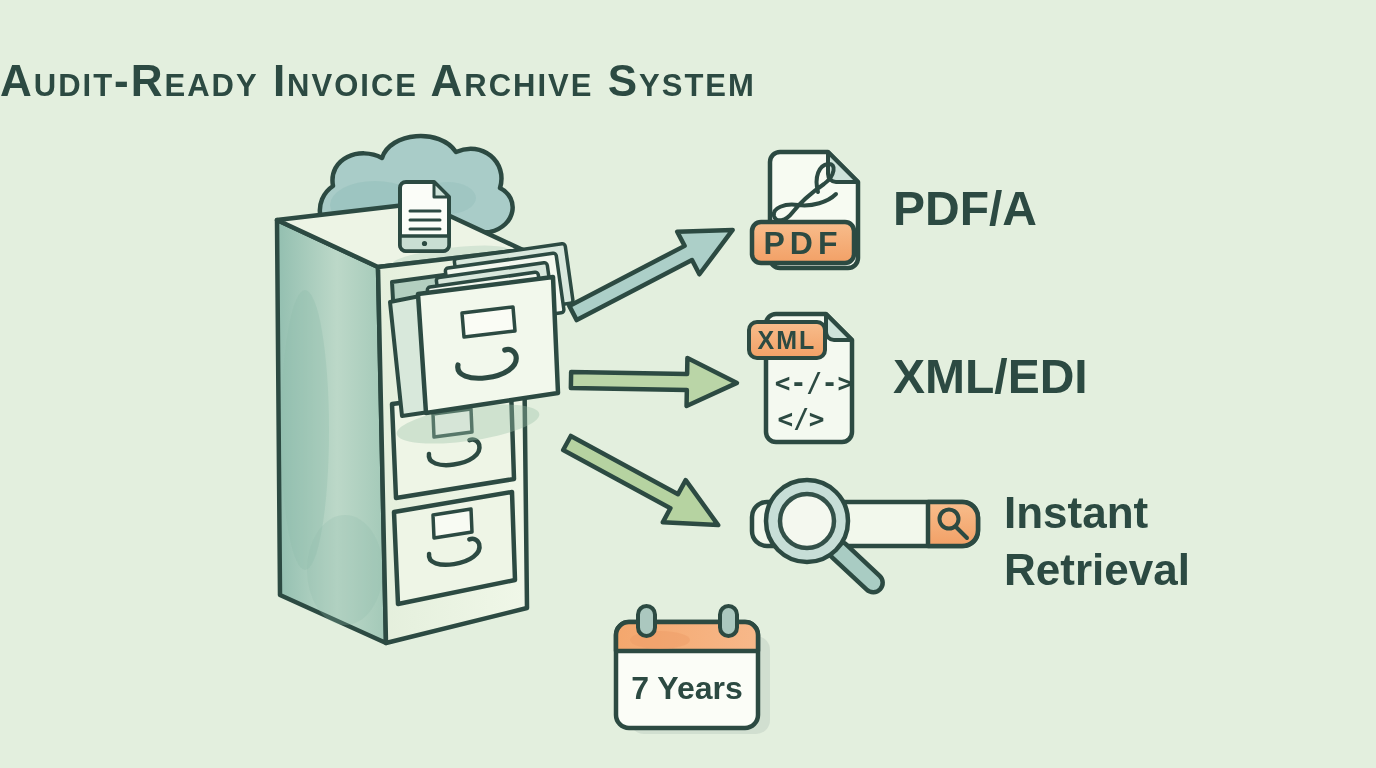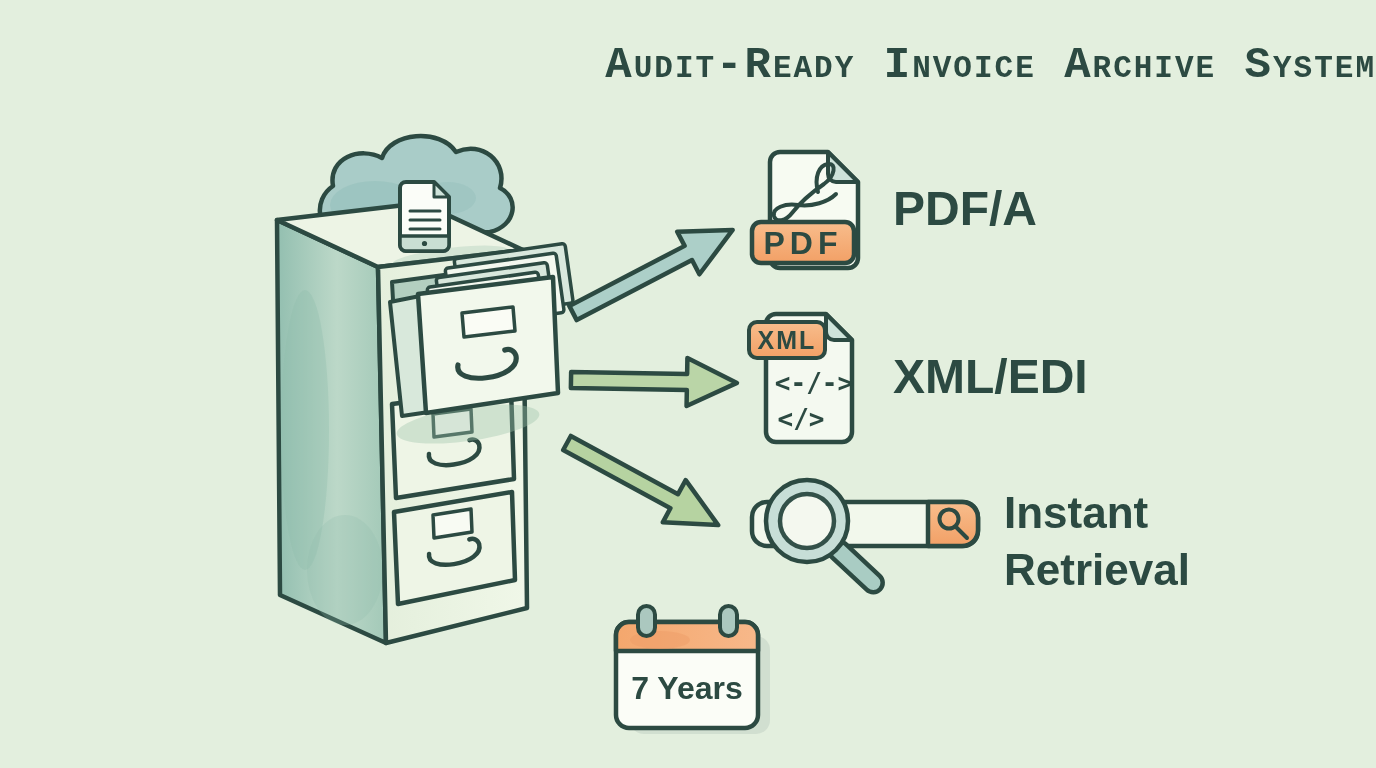--- a/index.html
+++ b/index.html
@@ -13,26 +13,25 @@
   *{margin:0;padding:0;box-sizing:border-box;}
   html,body{width:1376px;height:768px;overflow:hidden;}
   body{
     background:var(--bg);
     font-family:"Liberation Sans","DejaVu Sans",sans-serif;
     color:var(--ink);
     position:relative;
   }
   .canvas{position:absolute;inset:0;}
   .title{
-    position:absolute;top:40px;left:0;right:0;
-    text-align:right;
+    position:absolute;top:56px;left:0;right:0;
+    text-align:left;
     font-size:44px;font-weight:bold;letter-spacing:2px;
     font-variant:small-caps;
     color:var(--ink);
-    font-family:Liberation Mono, monospace;
   }
   svg.scene{position:absolute;top:0;left:0;width:1376px;height:768px;}
   svg text{
     font-family:"Liberation Sans","DejaVu Sans",sans-serif;
     fill:var(--ink);
   }
   .t-label{font-size:48px;font-weight:bold;}
   .t-label2{font-size:44px;font-weight:bold;}
   .t-badge{font-size:32px;font-weight:bold;letter-spacing:5px;}
   .t-badge-sm{font-size:25px;font-weight:bold;letter-spacing:2px;}

